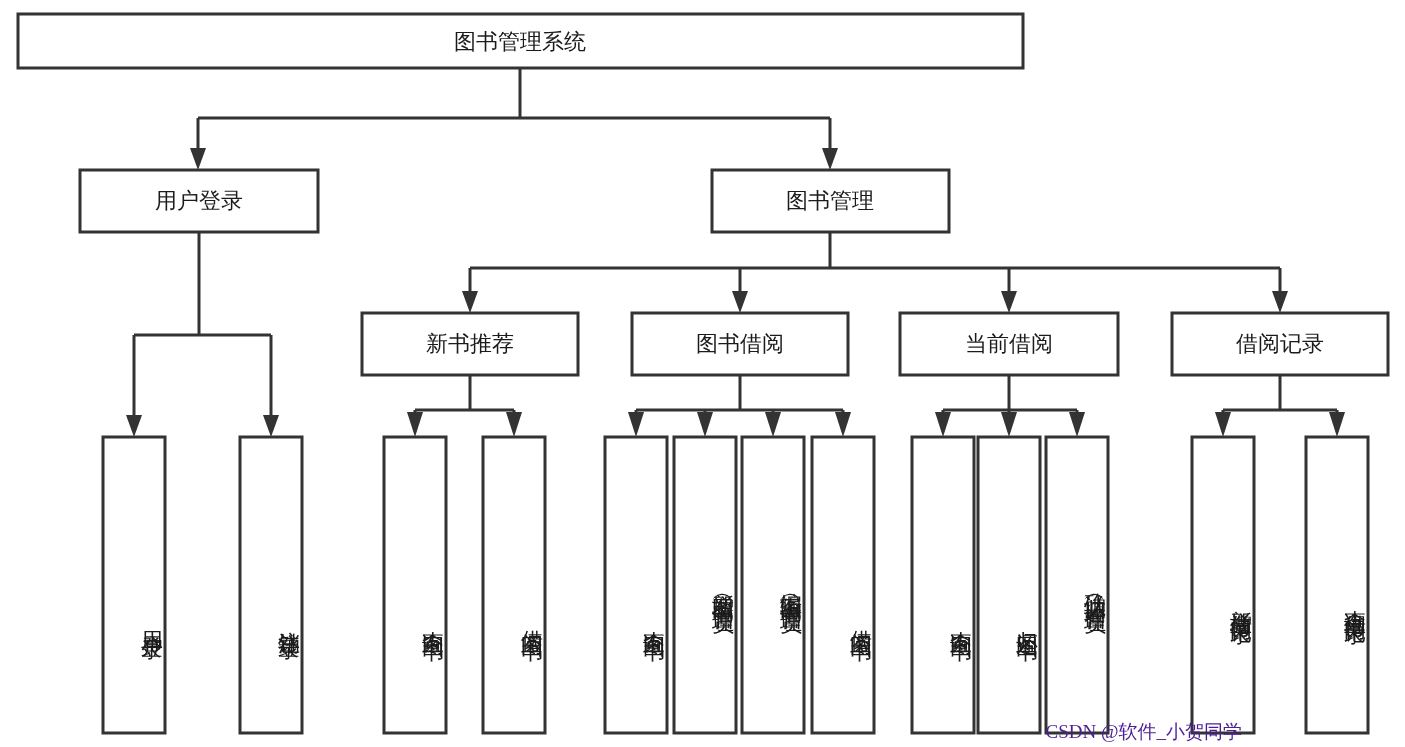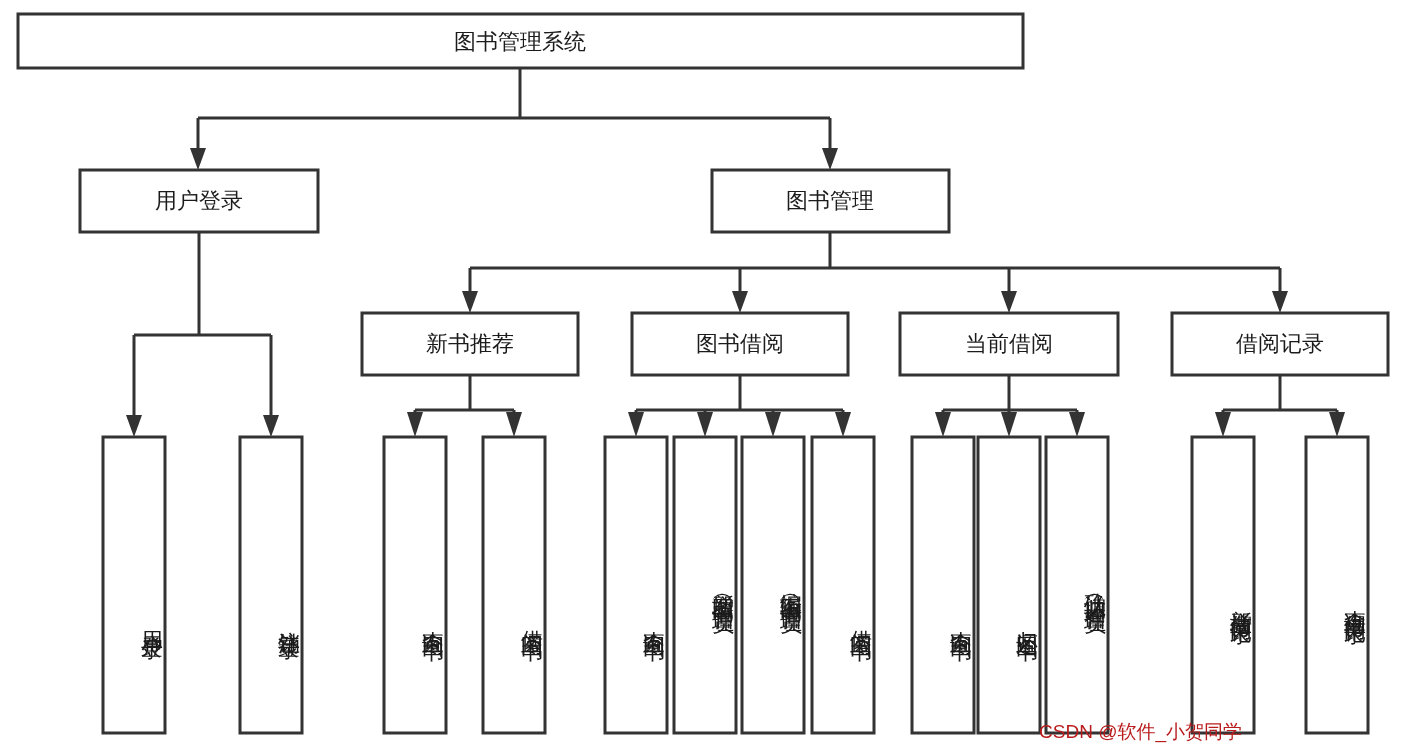--- a/index.html
+++ b/index.html
@@ -60,23 +60,23 @@
     white-space: nowrap;
     display: flex;
     align-items: flex-start;
     justify-content: center;
     pointer-events: none;
   }
   .watermark {
     position: absolute;
     right: 8px;
     bottom: 2px;
-    font-family: Liberation Sans, sans-serif;
+    font-family: Liberation Serif, serif;
     font-size: 19px;
-    color: #b91c1c;
+    color: #4c1d95;
     white-space: nowrap;
     user-select: none;
   }
 </style>
 </head>
 <body>
 
 <div id="diagram-root">
 
   <svg class="flow" viewBox="0 0 1405 747" xmlns="http://www.w3.org/2000/svg">

